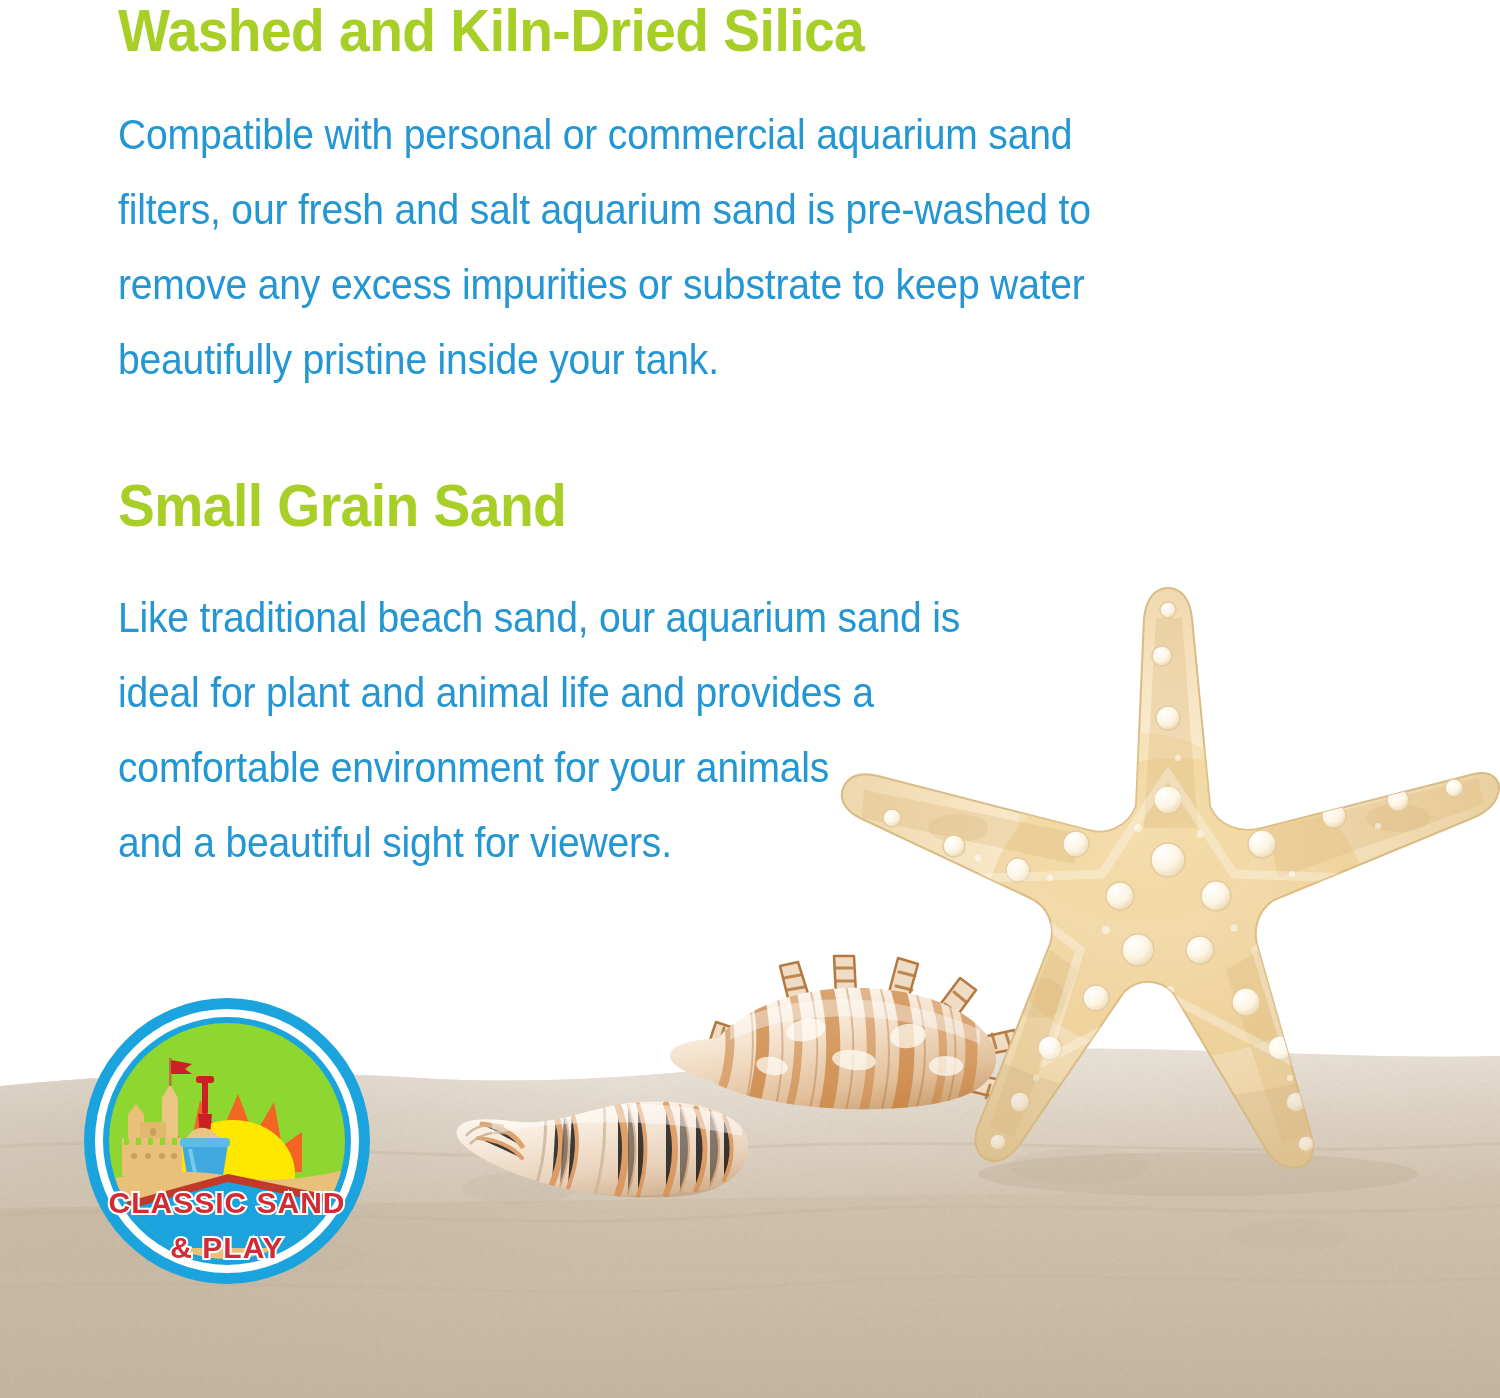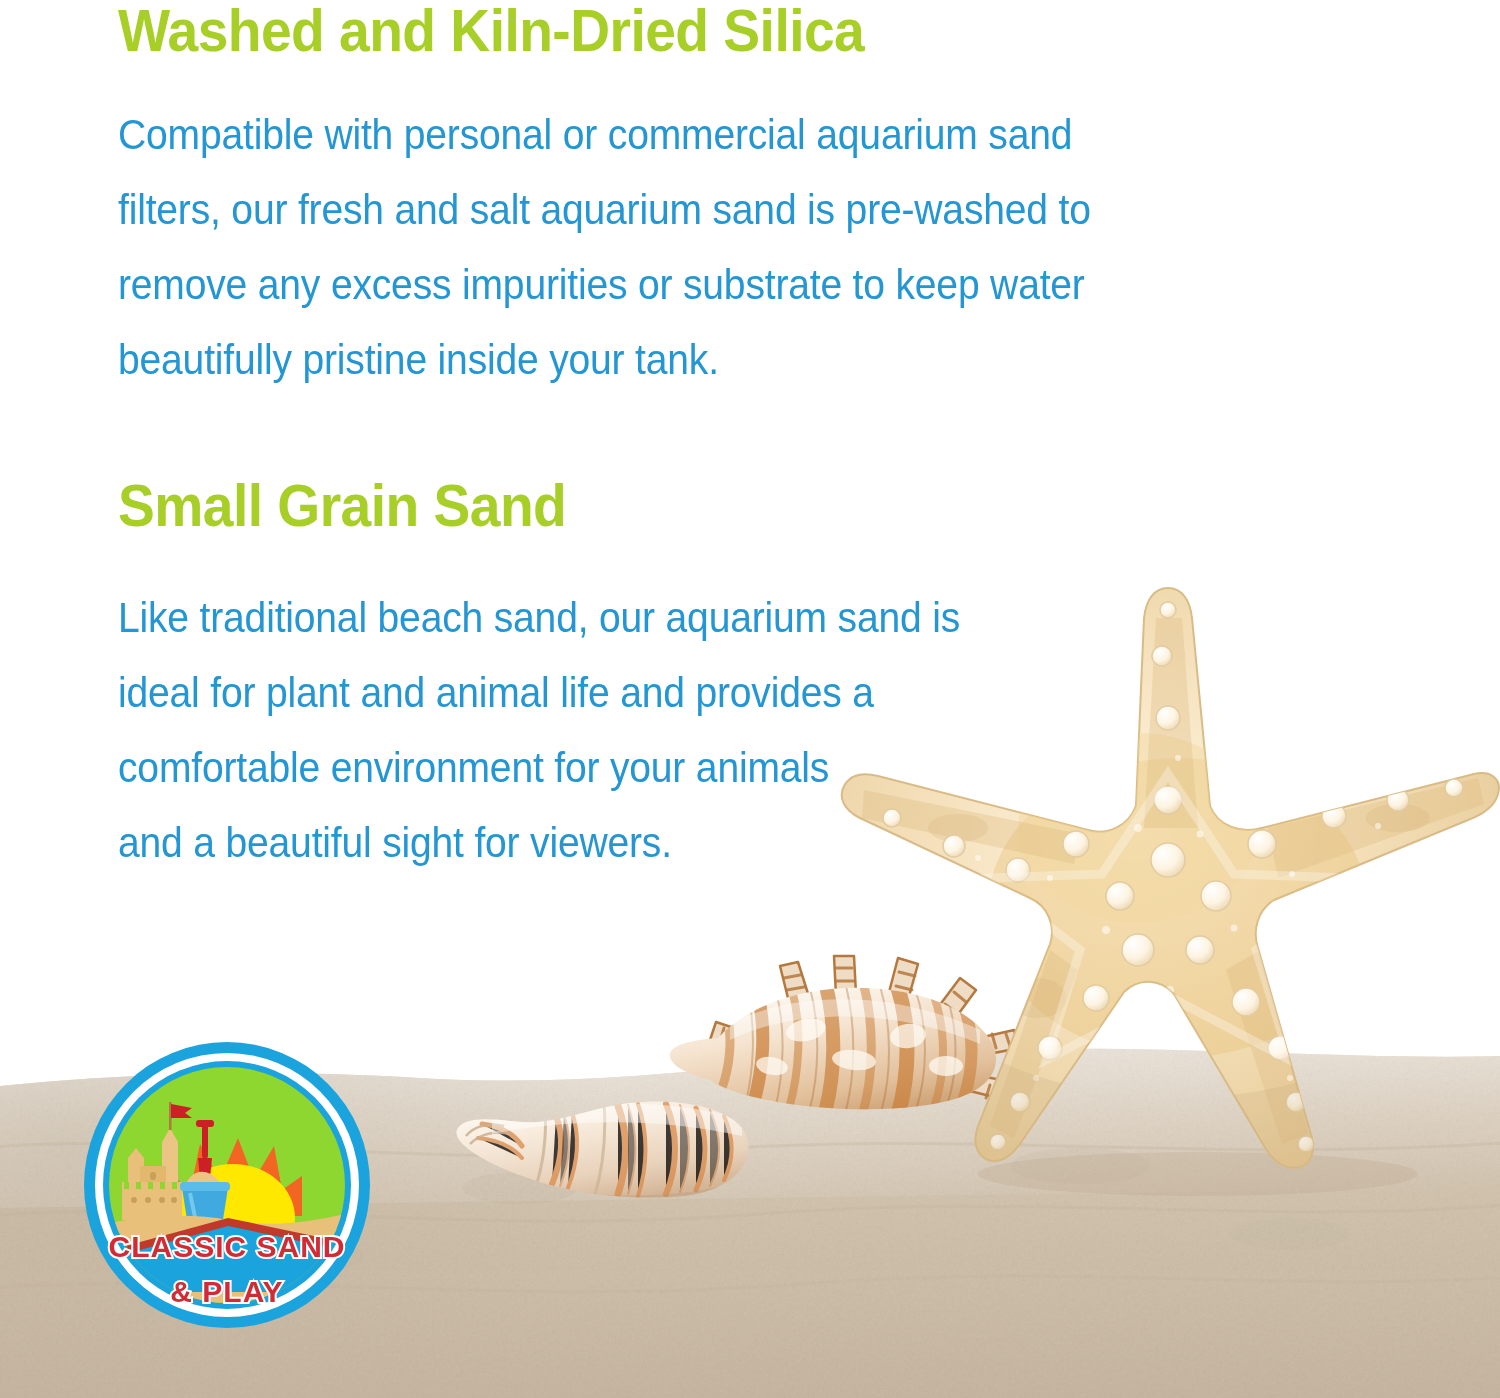--- a/index.html
+++ b/index.html
@@ -60,21 +60,21 @@
   .sand-svg { position:absolute; left:0; top:0; width:1500px; height:360px; }
 
   
   .shell-cone   { position:absolute; left:452px; top:1060px; width:305px; height:140px; z-index:22; }
   .shell-conch  { position:absolute; left:640px; top:948px; width:390px; height:190px; z-index:21; }
   .starfish     { position:absolute; left:838px; top:578px; width:668px; height:620px; z-index:25; }
 
   
   .logo {
     position:absolute;
-    left:78px; top:1040px;
+    left:78px; top:996px;
     width:298px; height:290px;
     z-index:60;
   }
   .logo svg { display:block; width:100%; height:100%; }
 
   .logo-text {
     font-family:"Liberation Sans", sans-serif;
     font-weight:bold;
     fill:#d32b36;
     stroke:#ffffff;

